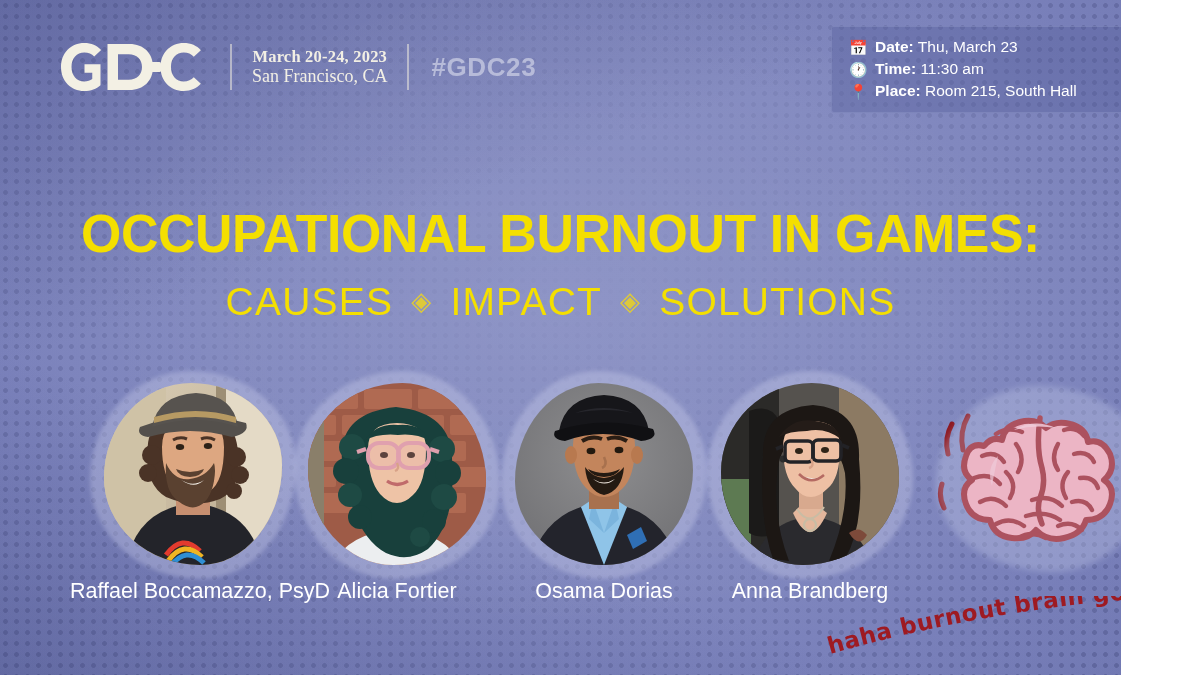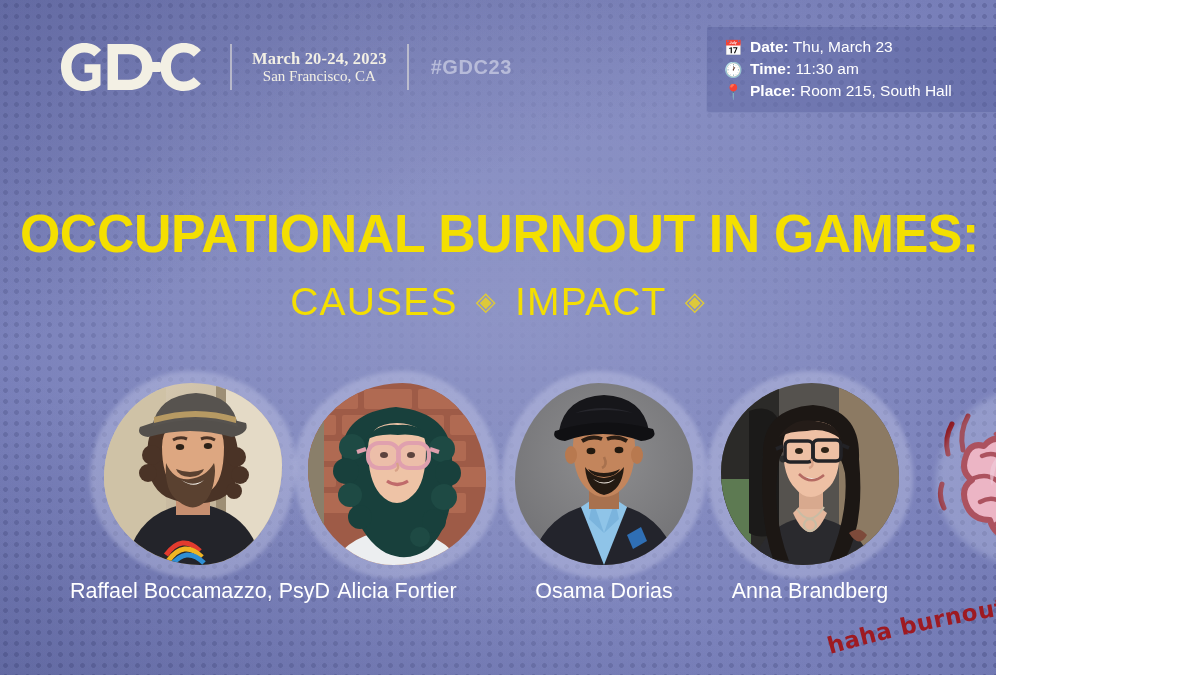--- a/index.html
+++ b/index.html
@@ -5,21 +5,21 @@
   * { margin:0; padding:0; box-sizing:border-box; }
 
   html, body {
     width:1200px; height:675px;
     overflow:hidden;
     font-family:"Liberation Sans", sans-serif;
   }
 
   #slide{
     position:relative;
-    width:996px; height:675px;
+    width:1121px; height:675px;
     background:#7a81b8;
     overflow:hidden;
   }
 
   
   .bg-base{
     position:absolute; inset:0;
     background:
       radial-gradient(115% 125% at 52% 44%, #868dc2 0%, #8087bf 28%, #767db8 48%, #6e76b0 64%, #5f67a6 86%, #585fa0 100%);
   }
@@ -55,23 +55,23 @@
     background:rgba(236,233,222,0.55);
     margin:0 20px;
   }
   .hdr-dates{
     font-family:"Liberation Serif", serif;
     color:#f2efe4;
     line-height:1.16;
     text-align:center;
   }
   .hdr-dates .d1{ font-weight:bold; font-size:16.5px; letter-spacing:.2px; }
-  .hdr-dates .d2{ font-weight:normal; font-size:15px; }
+  .hdr-dates .d2{ font-weight:normal; font-size:18px; }
   .hdr-tag{
-    font-weight:bold; font-size:20px; letter-spacing:.6px;
+    font-weight:bold; font-size:26px; letter-spacing:.6px;
     color:#b7bbd9;
     margin-left:2px;
   }
 
   
   .infobox{
     position:absolute; right:0; top:26px;
     width:290px; padding:11px 14px 12px 16px;
     background:rgba(80,88,150,0.34);
     border:1px solid rgba(150,158,205,0.38);
@@ -253,20 +253,21 @@
     </div>
   </div>
 
   <div class="title-wrap">
     <div class="title">OCCUPATIONAL BURNOUT IN GAMES:</div>
     <div class="subtitle">
       <span>CAUSES</span>
       <span class="sub-sep">◈</span>
       <span>IMPACT</span>
       <span class="sub-sep">◈</span>
+      <span>SOLUTIONS</span>
     </div>
   </div>
 
   <div class="people">
 
     <div class="person p0">
       <div class="blob">
         <div class="halo shape-a"></div>
         <div class="photo shape-a">
           <svg viewBox="0 0 178 182" width="178" height="182" aria-hidden="true">

